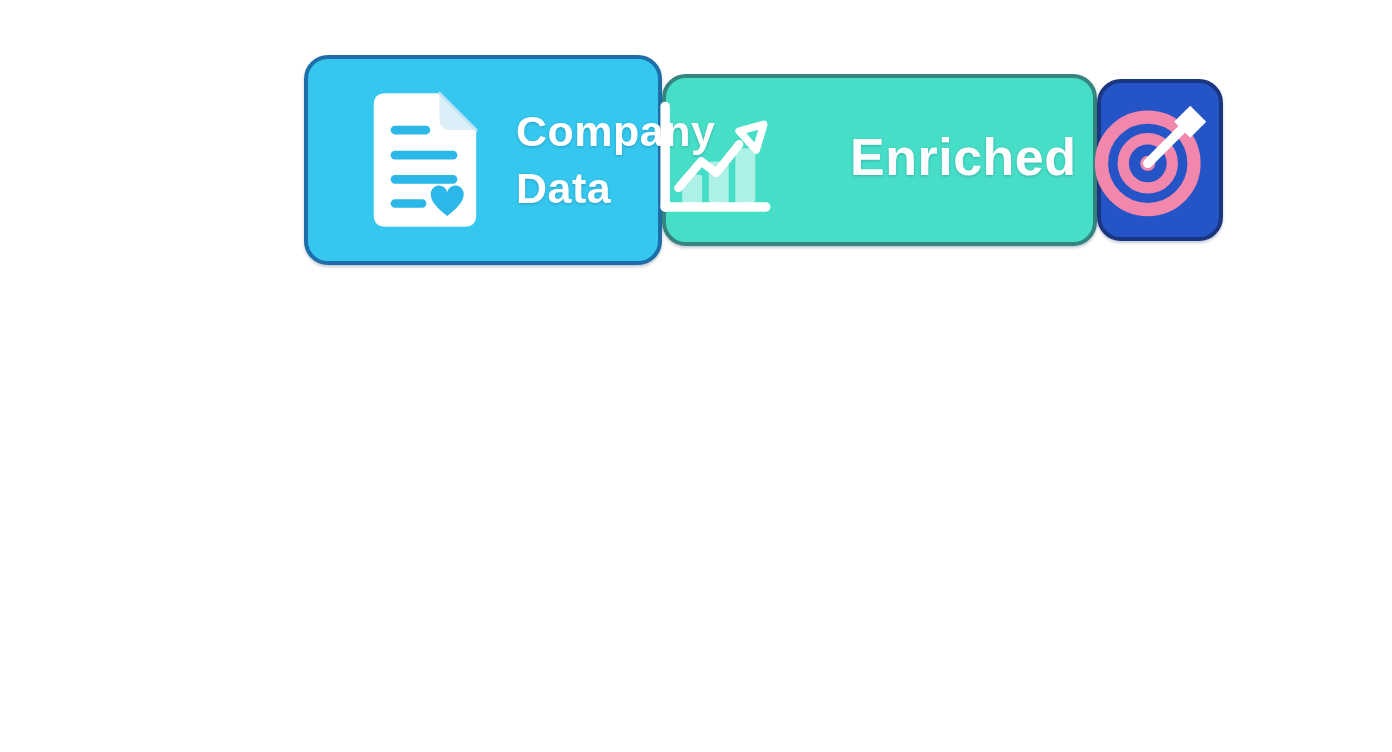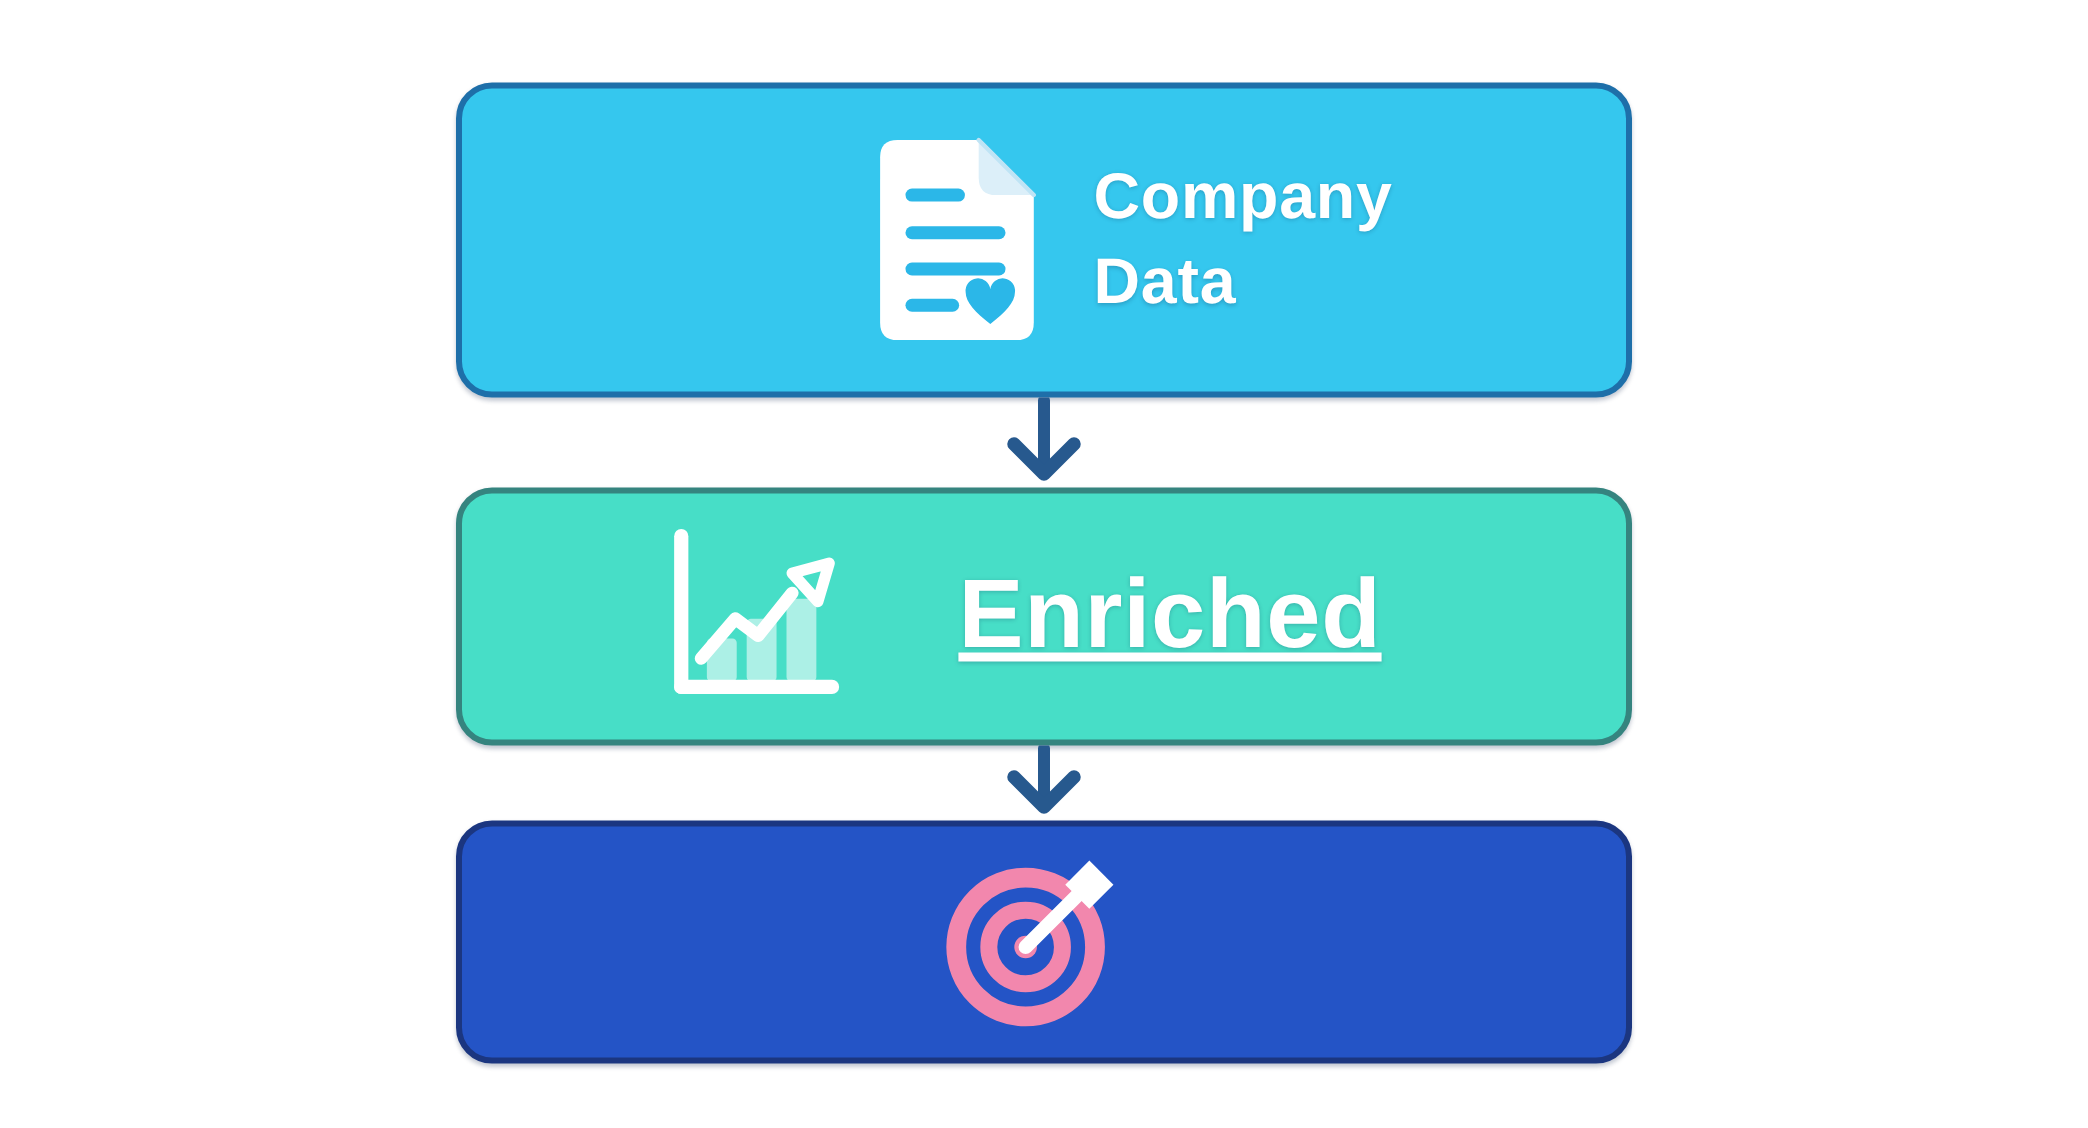--- a/index.html
+++ b/index.html
@@ -3,21 +3,20 @@
 <meta charset="utf-8">
 <style>
   * { margin: 0; padding: 0; box-sizing: border-box; }
   html, body { width: 1392px; height: 752px; background: #FFFFFF; overflow: hidden; }
   body { font-family: "Liberation Sans", sans-serif; }
 
   .canvas {
     width: 784px;
     margin: 55px auto 2px auto;
     display: flex;
-    flex-direction: column;
     align-items: center;
   }
 
   .node {
     width: 784px;
     border-radius: 24px;
     border: 4px solid;
     display: flex;
     align-items: center;
     justify-content: center;
@@ -35,21 +34,21 @@
   .node-enriched .node-content  { gap: 72px; transform: translateX(-16px); }
   .node-actionable .node-content{ gap: 66px; transform: translateX(-8px); }
 
   .node-label {
     color: #FFFFFF;
     font-weight: 600;
     text-shadow: 0 1px 3px rgba(10,40,80,0.25);
     letter-spacing: 0.5px;
   }
   .label-sm { font-size: 43px; line-height: 1.32; width: 200px; }
-  .label-lg { font-size: 65px; line-height: 1; padding-bottom: 6px; text-decoration: underline; }
+  .label-lg { font-size: 52px; line-height: 1; padding-bottom: 6px; }
 
   .connector { display: block; }
   .connector-1 { height: 60px; }
   .connector-2 { height: 50px; }
 
   .icon { display: block; }
 </style>
 </head>
 <body>
 

